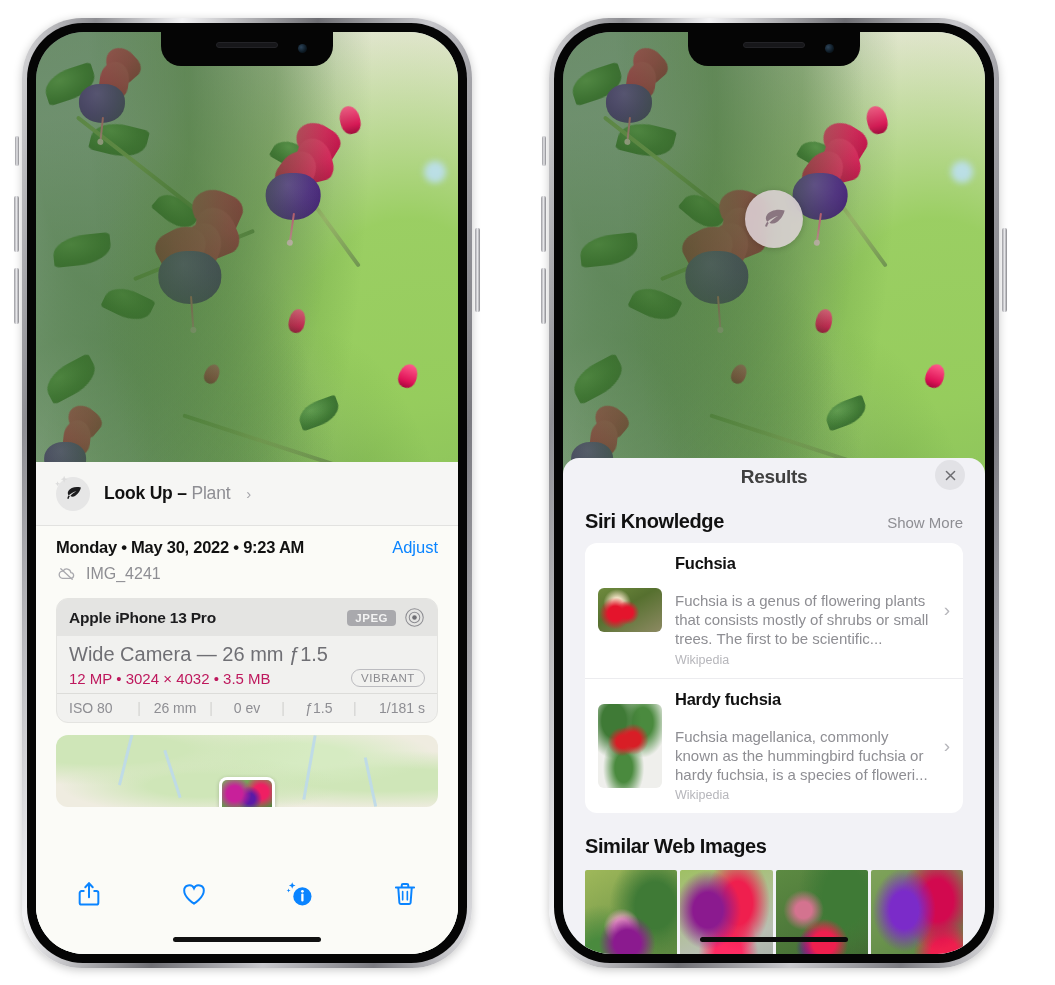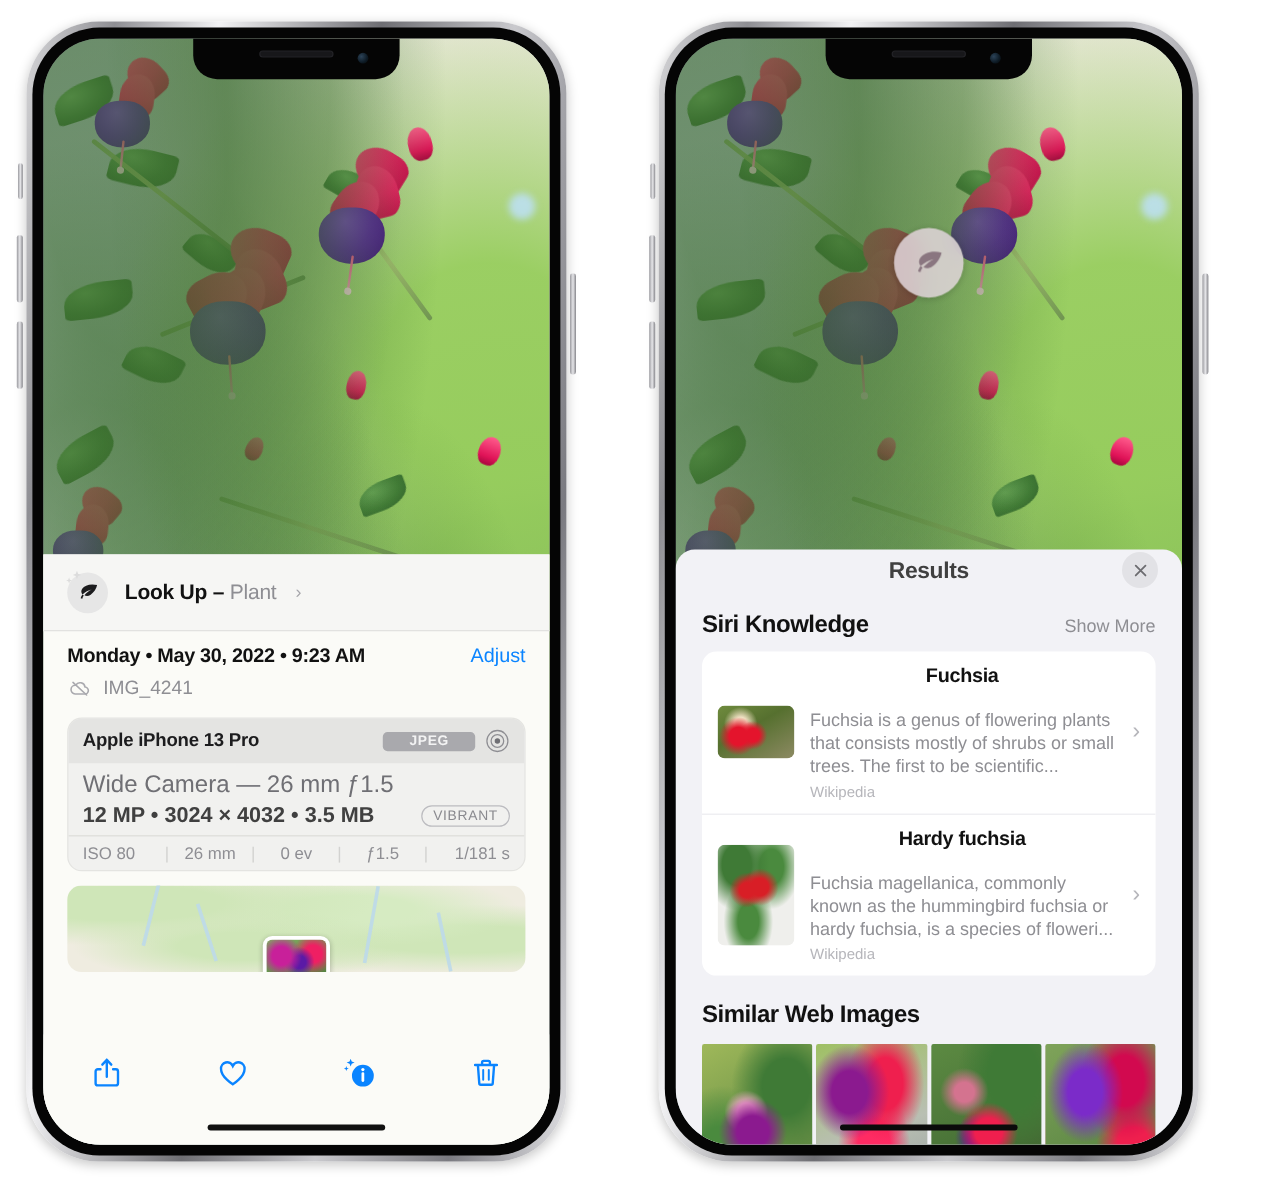--- a/index.html
+++ b/index.html
@@ -182,27 +182,27 @@
     border: .5px solid #e4e4e1;
   }
   .exif-head {
     display:flex; align-items:center; justify-content:space-between;
     padding: 8px 12px; background:#e4e4e2;
   }
   .exif-dev { font-size: 15.5px; font-weight: 700; color:#1c1c1e; letter-spacing:-.2px; }
   .exif-head-r { display:flex; align-items:center; gap:8px; }
   .jpeg-pill {
     font-size: 11.5px; font-weight:700; color:#f3f3f3; letter-spacing:.5px;
-    background:#a9a9ad; border-radius:4px; padding: 2px 22px;
+    background:#a9a9ad; border-radius:4px; padding: 2px 8px;
   }
   .lens-ico { width: 21px; height: 21px; }
   .exif-body { padding: 7px 12px 6px; }
   .exif-l1 { font-size: 20px; color:#6f6f74; }
   .exif-l2row { display:flex; align-items:center; justify-content:space-between; margin-top: 3px; }
-  .exif-l2 { font-size: 18px; color:#404040;font-weight:bold; }
+  .exif-l2 { font-size: 15px; color:#be185d; }
   .vibrant-pill {
     font-size: 11.5px; color:#8a8a8f; letter-spacing:.6px;
     border: 1px solid #bcbcc0; border-radius: 10px; padding: 2px 9px;
   }
   .exif-foot {
     display:flex; align-items:center; border-top: .5px solid #dcdcd9;
     padding: 6px 12px; color:#8e8e93; font-size: 14px;
   }
   .exif-foot span.cell { flex:1; text-align:center; }
   .exif-foot span.cell:first-child { text-align:left; }
@@ -315,21 +315,21 @@
   .thumb-b {
     background:
       radial-gradient(circle at 55% 42%, #d81e26 0 12%, rgba(216,30,38,0) 26%),
       radial-gradient(circle at 38% 45%, #d81e26 0 10%, rgba(216,30,38,0) 24%),
       radial-gradient(ellipse at 25% 20%, #3f7a36 0 18%, rgba(63,122,54,0) 40%),
       radial-gradient(ellipse at 70% 22%, #4a8a3e 0 16%, rgba(74,138,62,0) 38%),
       radial-gradient(ellipse at 40% 76%, #4a8a3e 0 16%, rgba(74,138,62,0) 38%),
       #efefec;
   }
   .kn-body { flex:1; min-width:0; }
-  .kn-name { font-size: 16.5px; font-weight:700; color:#111; letter-spacing:-.25px;text-align:center; }
+  .kn-name { font-size: 16.5px; font-weight:700; color:#111; letter-spacing:-.25px; }
   .kn-desc { font-size: 15px; line-height: 1.28; color:#8e8e93; margin-top: 18px; }
   .kn-src  { font-size: 12.5px; color:#b6b6bb; margin-top: 4px; }
   .kn-chev { flex:none; color:#b6b6bb; font-size: 19px; padding-left: 2px; }
 
   .web-strip {
     display:flex; gap: 3px; margin-top: 8px; padding: 0 22px;
     border-radius: 0; overflow: hidden;
   }
   .web-strip .wi { flex:1; height: 118px; border-radius: 2px; }
   .wi1 { background:

